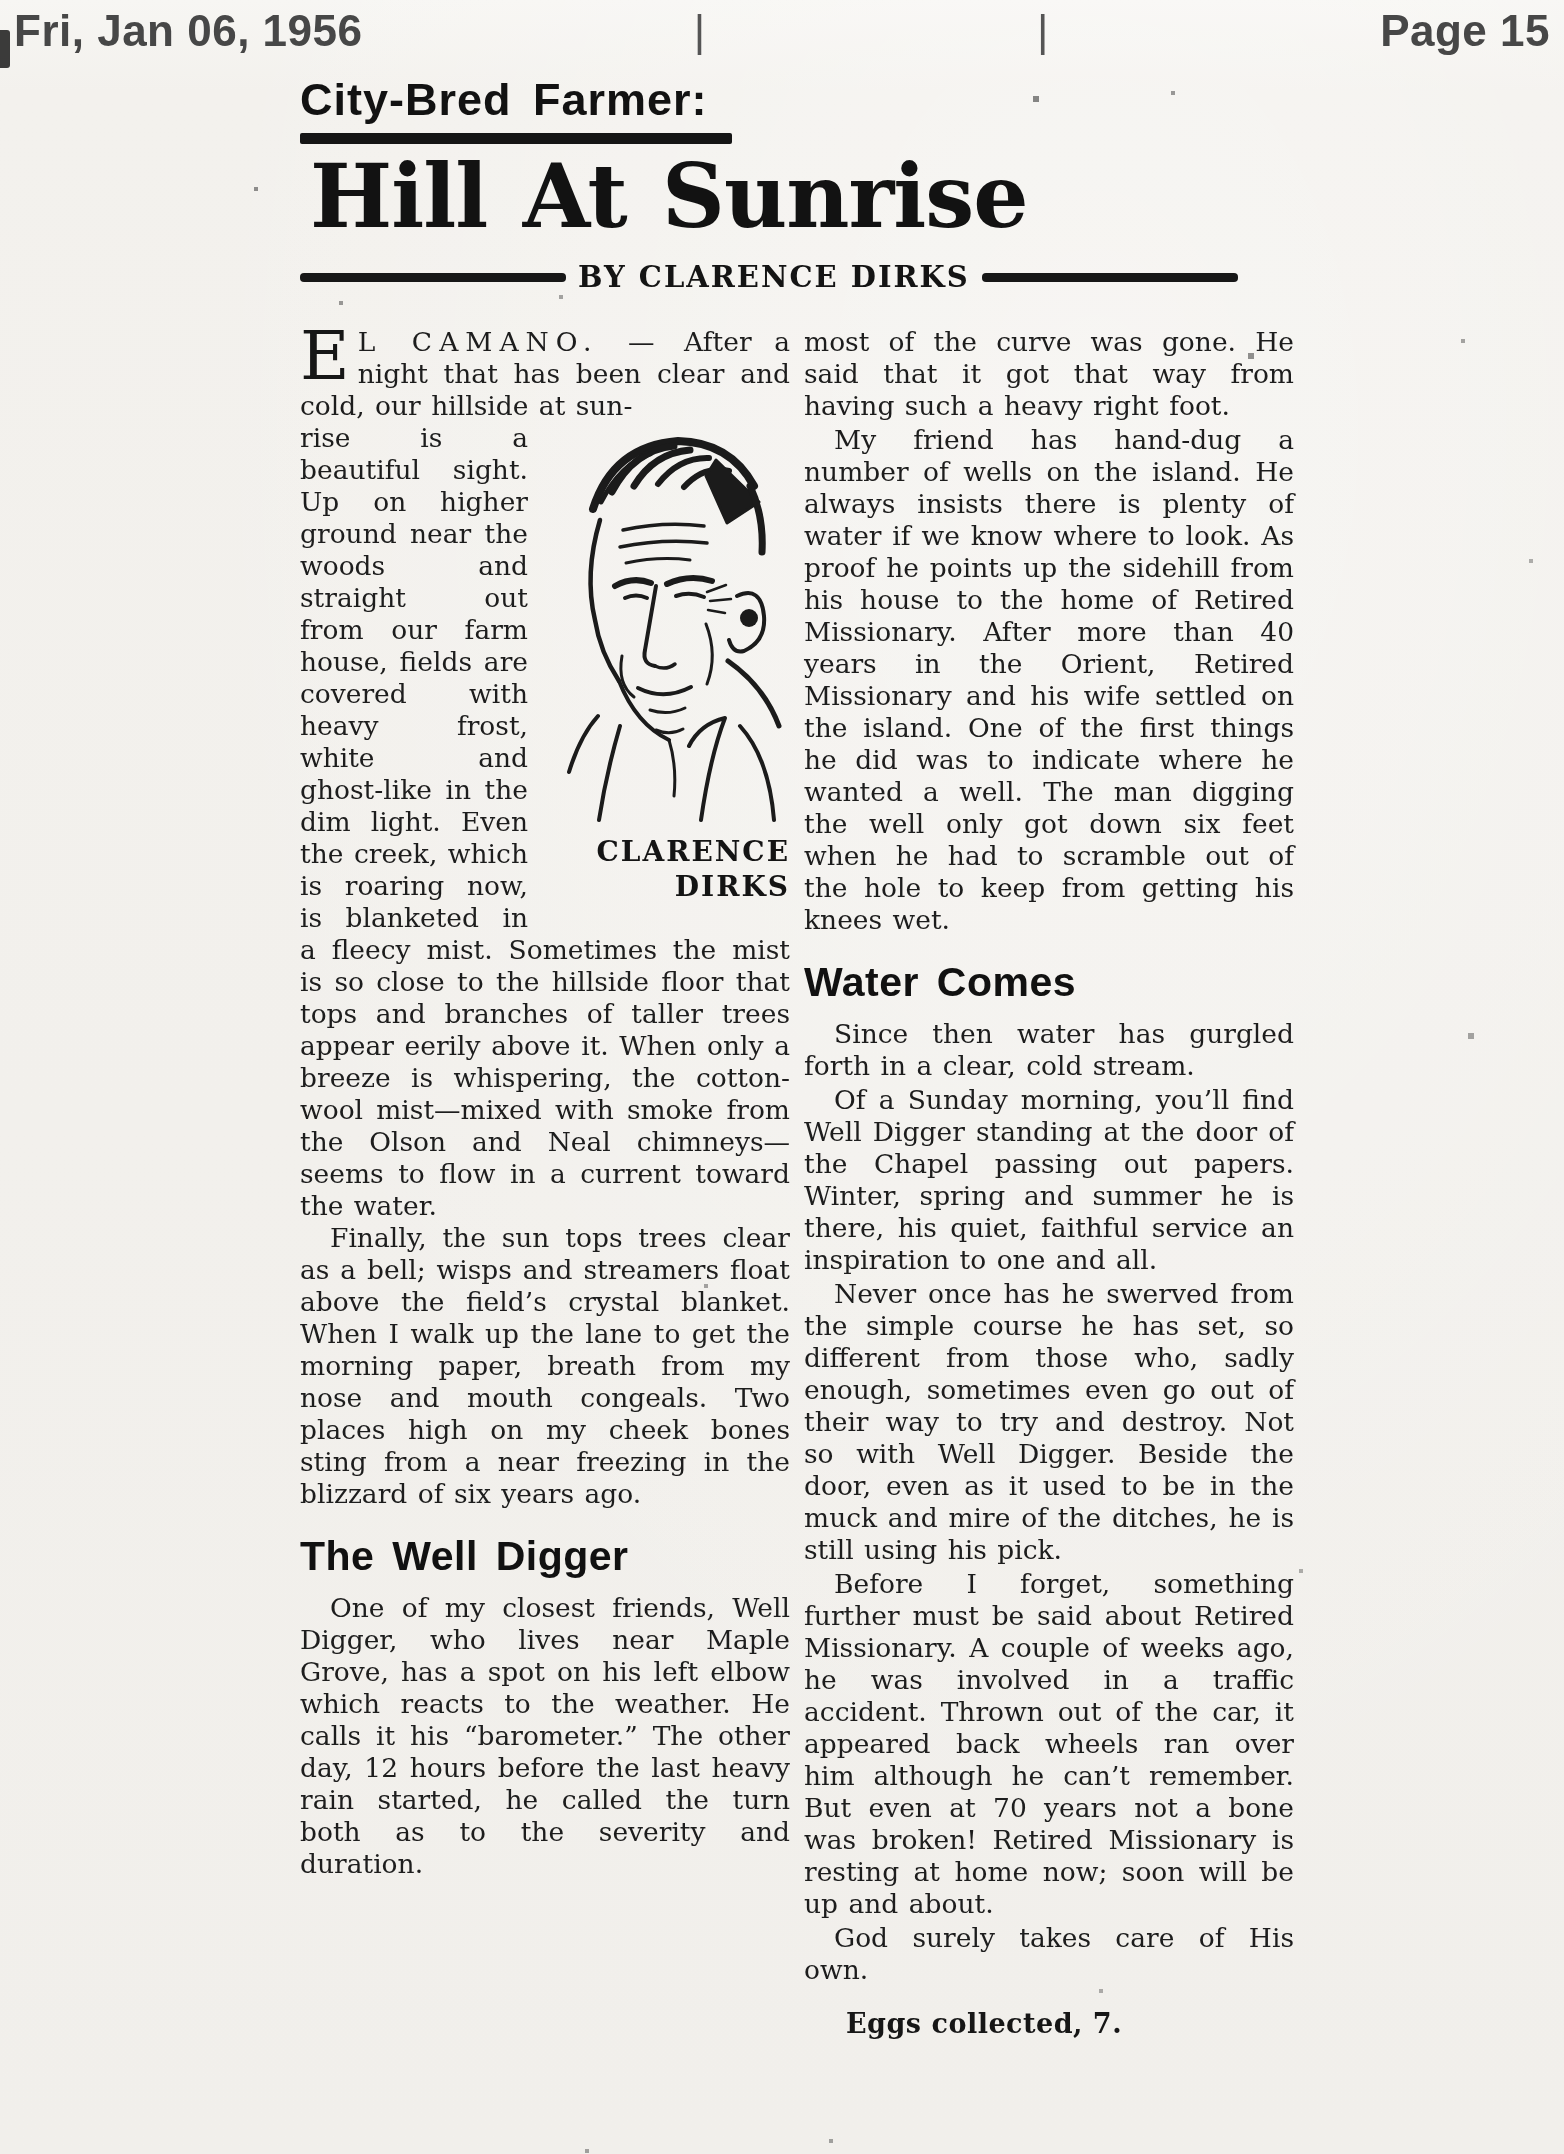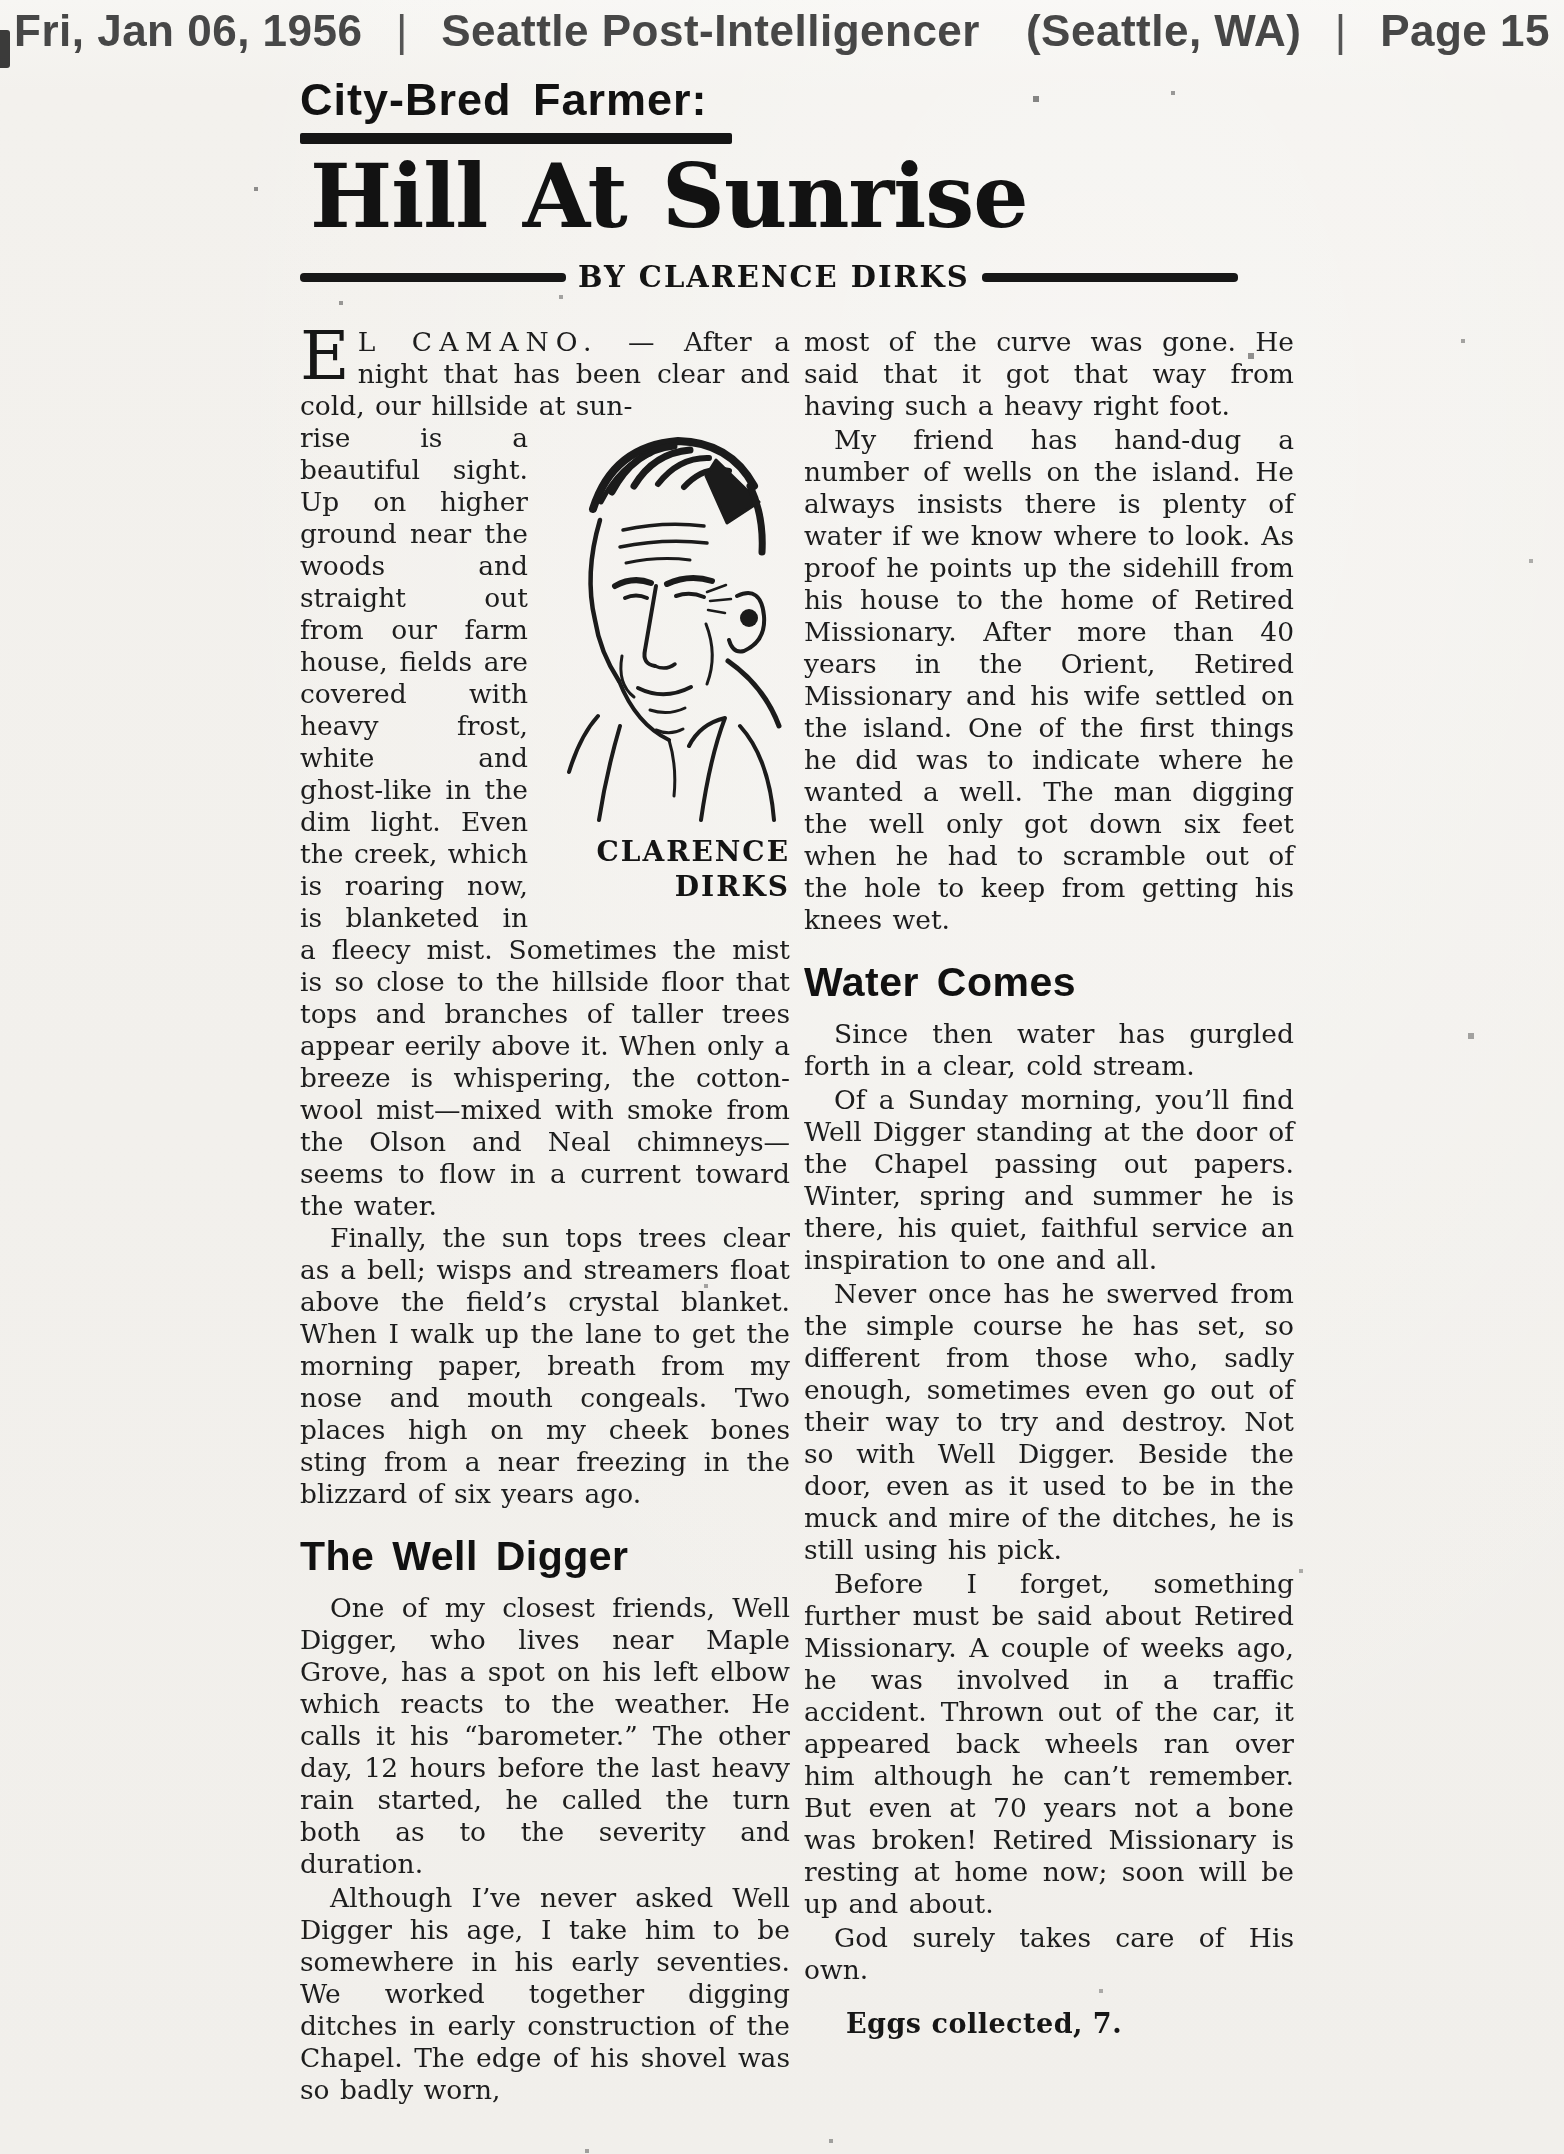--- a/index.html
+++ b/index.html
@@ -125,24 +125,20 @@
 <body>
 
 <div class="page">
 
   <div class="edge-mark"></div>
   <div class="specks"></div>
 
   <header class="topbar">
     <span>Fri, Jan 06, 1956</span>
     <span class="sep">|</span>
-    <span class="pubgroup">
-      <span>Seattle Post-Intelligencer</span>
-      <span>(Seattle, WA)</span>
-    </span>
     <span class="sep">|</span>
     <span>Page 15</span>
   </header>
 
   <article class="article">
 
     <div class="kicker">City-Bred Farmer:</div>
     <div class="kicker-rule"></div>
 
     <h1 class="headline">Hill At Sunrise</h1>
@@ -216,21 +212,20 @@
             </span>
           </span>
           <span>rise is a beautiful sight. Up on higher ground near the woods and straight out from our farm house, fields are covered with heavy frost, white and ghost-like in the dim light. Even the creek, which is roaring now, is blanketed in a fleecy mist. Sometimes the mist is so close to the hillside floor that tops and branches of taller trees appear eerily above it. When only a breeze is whispering, the cotton-wool mist—mixed with smoke from the Olson and Neal chimneys—seems to flow in a current toward the water.</span>
         </div>
 
         <p class="para indent">Finally, the sun tops trees clear as a bell; wisps and streamers float above the field’s crystal blanket. When I walk up the lane to get the morning paper, breath from my nose and mouth congeals. Two places high on my cheek bones sting from a near freezing in the blizzard of six years ago.</p>
 
         <h2 class="subhead">The Well Digger</h2>
 
         <p class="para indent">One of my closest friends, Well Digger, who lives near Maple Grove, has a spot on his left elbow which reacts to the weather. He calls it his “barometer.” The other day, 12 hours before the last heavy rain started, he called the turn both as to the severity and duration.</p>
-        <p class="para indent">Although I’ve never asked Well Digger his age, I take him to be somewhere in his early seventies. We worked together digging ditches in early construction of the Chapel. The edge of his shovel was so badly worn,</p>
       </div>
 
       <div class="col">
         <p class="para">most of the curve was gone. He said that it got that way from having such a heavy right foot.</p>
         <p class="para indent">My friend has hand-dug a number of wells on the island. He always insists there is plenty of water if we know where to look. As proof he points up the sidehill from his house to the home of Retired Missionary. After more than 40 years in the Orient, Retired Missionary and his wife settled on the island. One of the first things he did was to indicate where he wanted a well. The man digging the well only got down six feet when he had to scramble out of the hole to keep from getting his knees wet.</p>
 
         <h2 class="subhead">Water Comes</h2>
 
         <p class="para indent">Since then water has gurgled forth in a clear, cold stream.</p>
         <p class="para indent">Of a Sunday morning, you’ll find Well Digger standing at the door of the Chapel passing out papers. Winter, spring and summer he is there, his quiet, faithful service an inspiration to one and all.</p>

